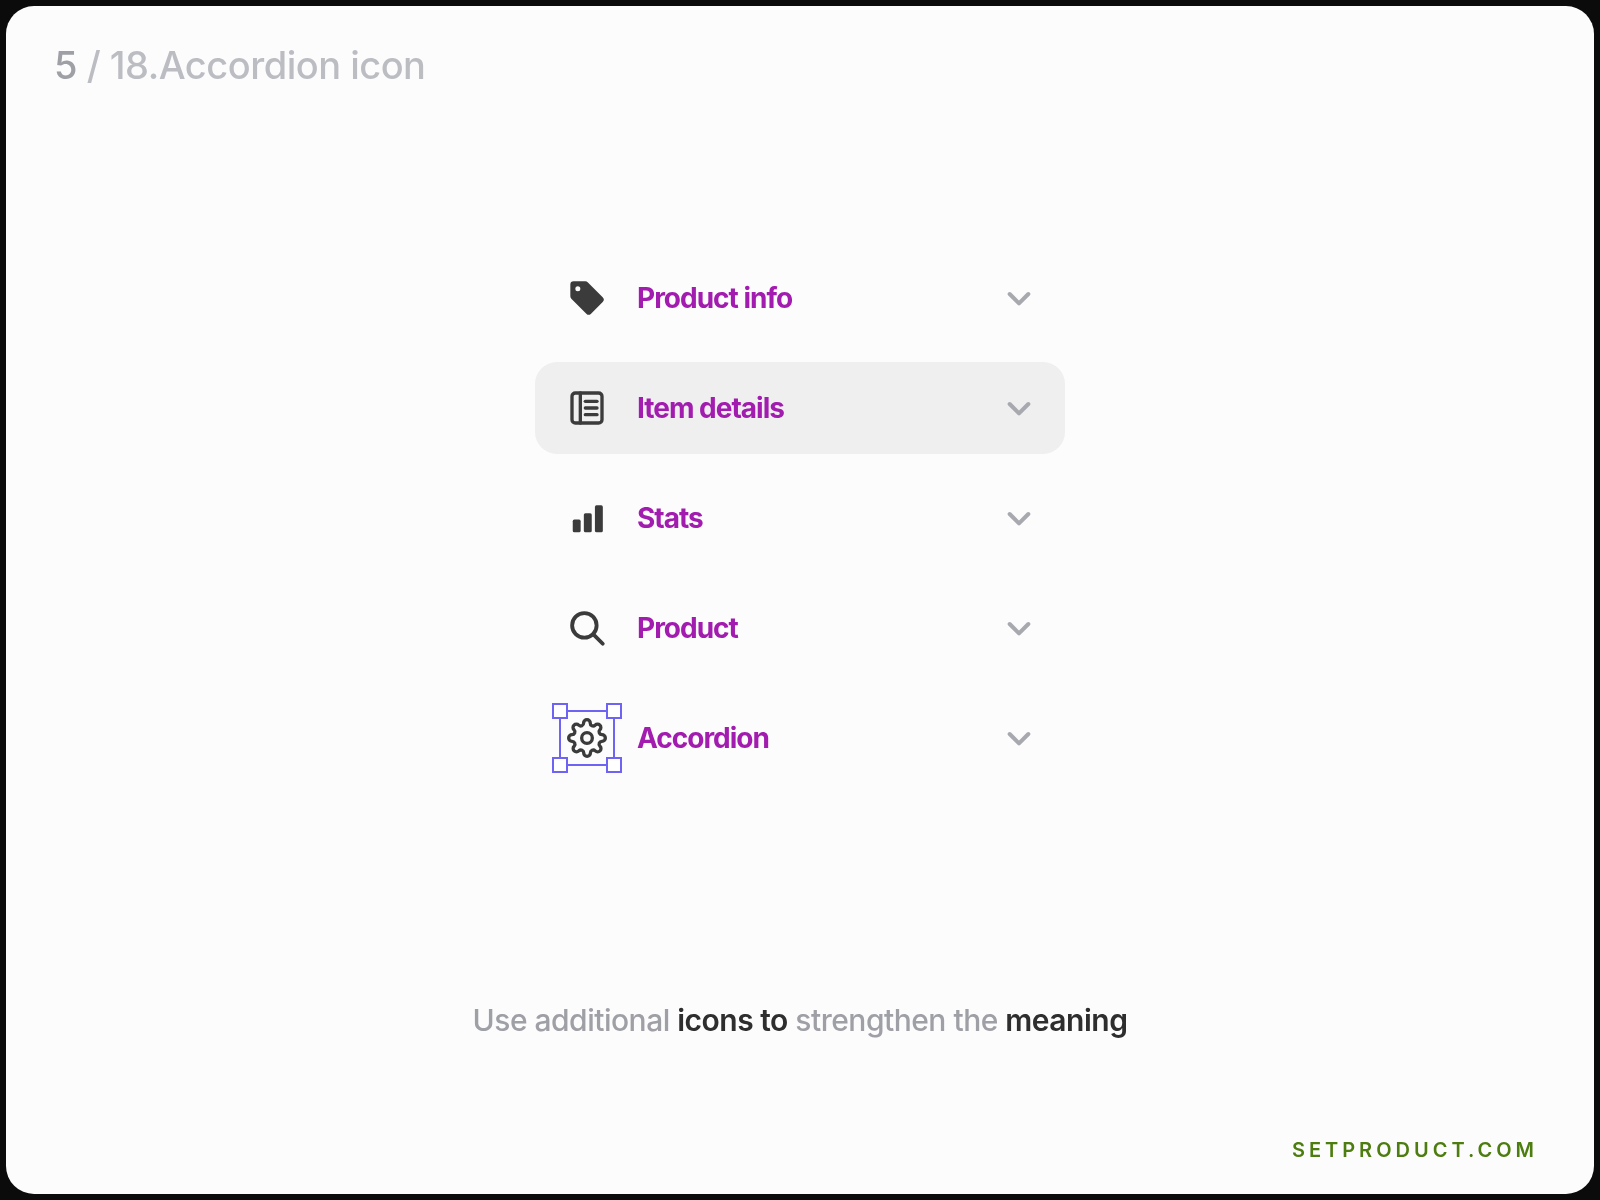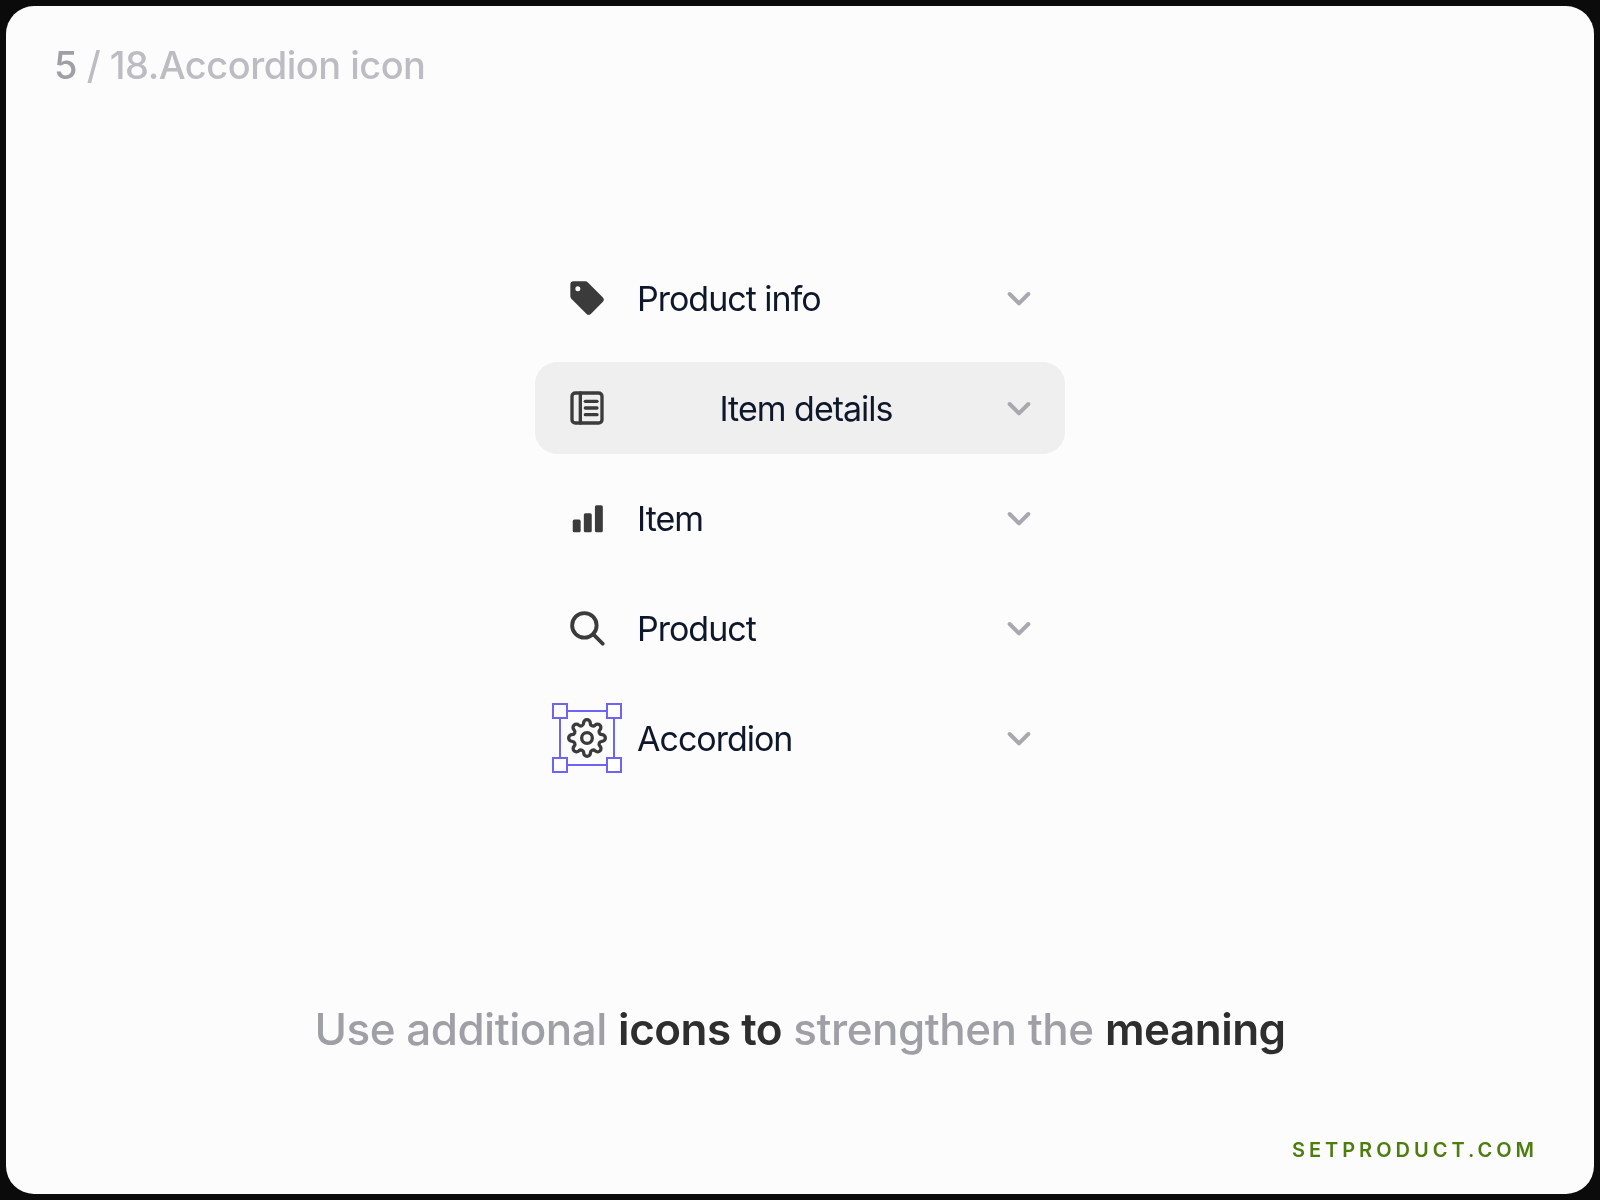--- a/index.html
+++ b/index.html
@@ -34,39 +34,39 @@
   position:absolute;left:50%;top:246px;transform:translateX(-50%);
   width:530px;
   display:flex;flex-direction:column;gap:18px;
 }
 .row{
   display:flex;align-items:center;gap:28px;
   padding:24px 30px;
   border-radius:22px;
   cursor:pointer;
 }
-.row.hover{background:var(--row-hover);text-align:center;}
+.row.hover{background:var(--row-hover);}
 .row .icon{width:44px;height:44px;display:flex;align-items:center;justify-content:center;flex:0 0 44px;position:relative;}
-.row .label{flex:1;font-size:34px;font-weight:400;letter-spacing:-1px;color:#0f172a;}
+.row .label{flex:1;font-size:28px;font-weight:700;letter-spacing:-1px;color:#a21caf;}
 .row .chev{width:32px;height:32px;display:flex;align-items:center;justify-content:center;flex:0 0 32px;}
 .row .chev svg{stroke:var(--chev);}
 
 .sel-box{
   position:absolute;inset:-6px;
   border:2px solid var(--accent);
 }
 .sel-handle{
   position:absolute;width:16px;height:16px;background:#fff;border:2px solid var(--accent);
 }
 .sel-handle.tl{left:-9px;top:-9px;} .sel-handle.tr{right:-9px;top:-9px;}
 .sel-handle.bl{left:-9px;bottom:-9px;} .sel-handle.br{right:-9px;bottom:-9px;}
 
 .caption{
   position:absolute;left:0;right:0;top:996px;
-  text-align:center;font-size:44px;font-weight:500;letter-spacing:-0.5px;
+  text-align:center;font-size:30px;font-weight:500;letter-spacing:-0.5px;
   color:var(--muted);
 }
 .caption b{color:#2e2e2e;font-weight:600;}
 
 .watermark{
   position:absolute;right:56px;bottom:32px;
   font-size:20px;letter-spacing:4px;font-weight:600;
   color:#4d7c0f;
 }
 </style>
@@ -112,21 +112,21 @@
     </div>
 
     <div class="row">
       <span class="icon">
         <svg viewBox="0 0 24 24" width="38" height="38">
             <rect fill="#3b3b3b" x="3" y="13" width="5" height="8" rx="1"></rect>
             <rect fill="#3b3b3b" x="10" y="9" width="5" height="12" rx="1"></rect>
             <rect fill="#3b3b3b" x="17" y="4" width="5" height="17" rx="1"></rect>
           </svg>
       </span>
-      <span class="label">Item</span>
+      <span class="label">Stats</span>
       <span class="chev">
         <svg viewBox="0 0 24 24" width="32" height="32" fill="none" stroke-width="3" stroke-linecap="round" stroke-linejoin="round">
             <polyline points="5 9 12 16 19 9"></polyline>
           </svg>
       </span>
     </div>
 
     <div class="row">
       <span class="icon">
         <svg viewBox="0 0 24 24" width="42" height="42" fill="none" stroke="#3b3b3b" stroke-width="2.2" stroke-linecap="round">

